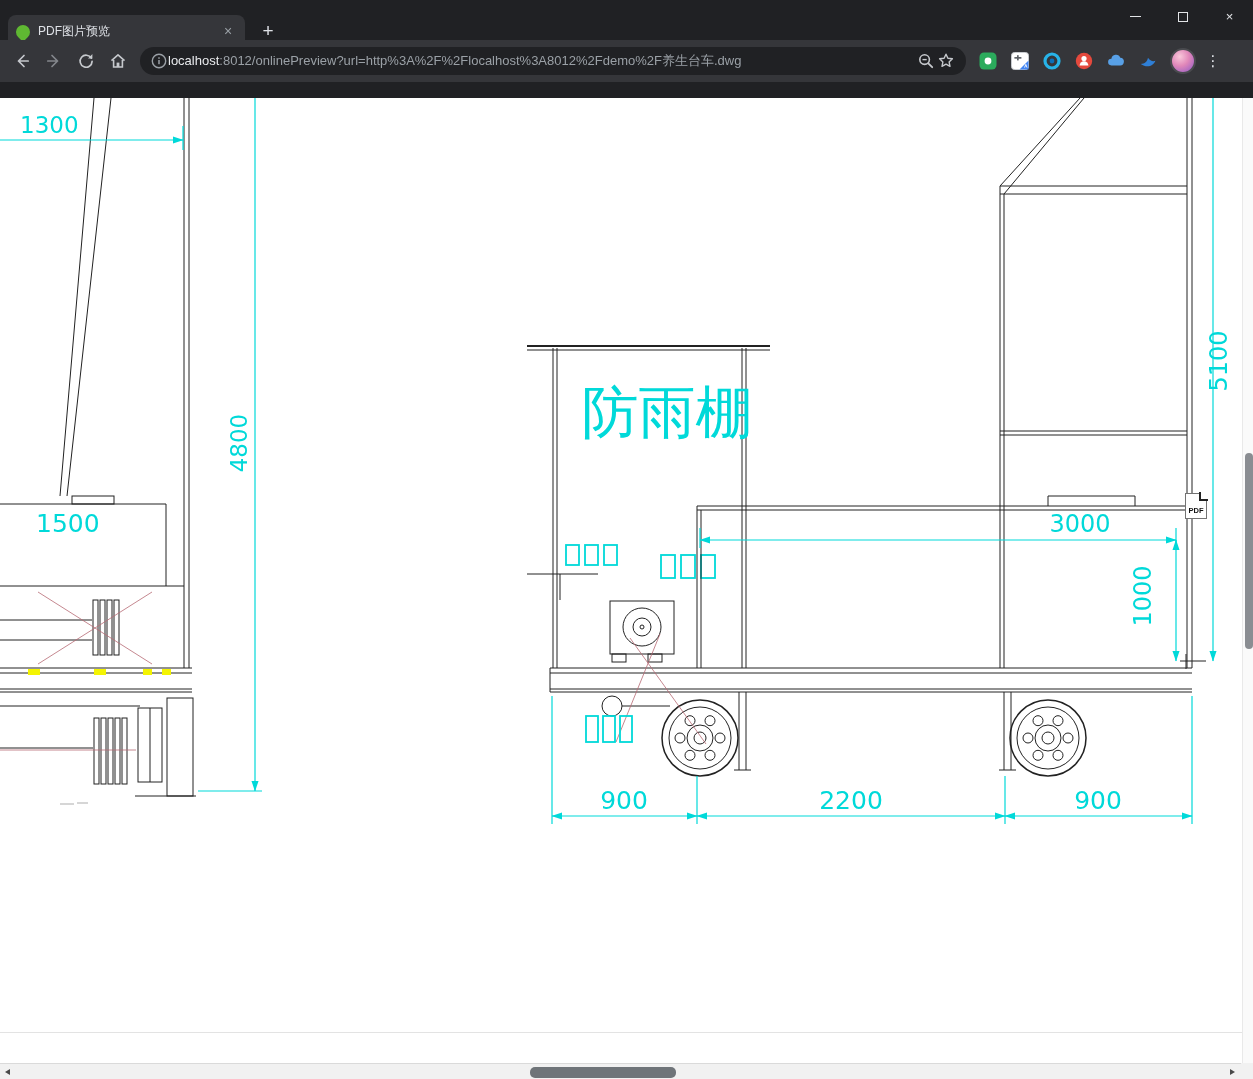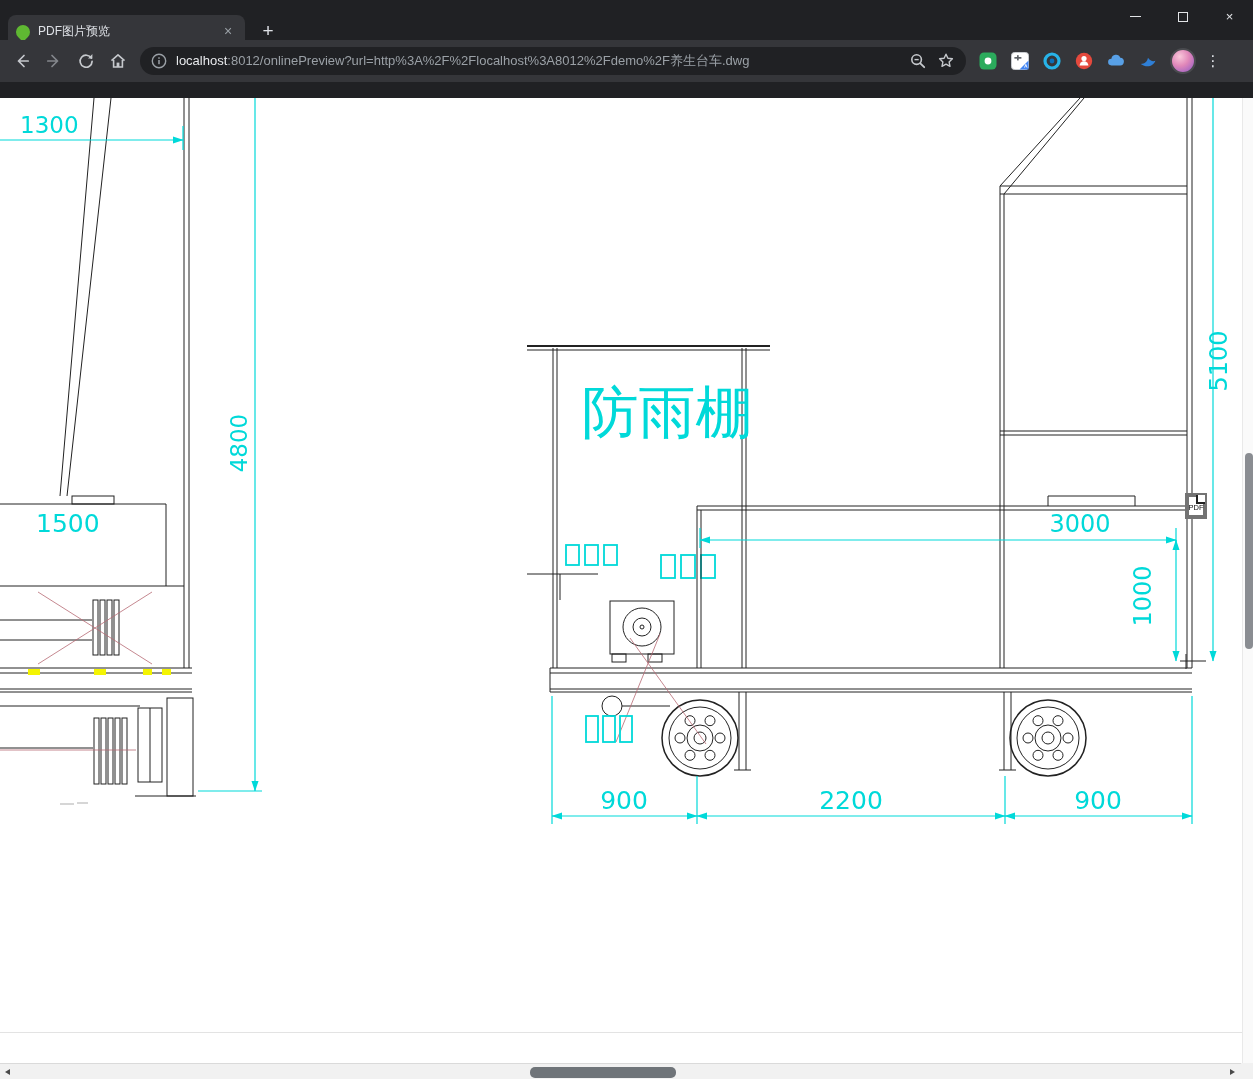--- a/index.html
+++ b/index.html
@@ -14,34 +14,34 @@
   .tab-close{color:#9aa0a6;font-size:14px;width:18px;height:18px;line-height:17px;text-align:center;border-radius:50%;flex:0 0 auto}
   .new-tab{position:absolute;left:254px;bottom:3px;width:28px;height:28px;color:#dee1e6;font-size:19px;display:flex;align-items:center;justify-content:center;border-radius:50%}
   .win-controls{position:absolute;right:0;top:0;height:33px;display:flex}
   .win-btn{width:47px;height:33px;display:flex;align-items:center;justify-content:center;color:#e2e4e7;font-size:13px}
   .min-glyph{width:11px;height:1px;background:#e2e4e7;display:inline-block}
   .max-glyph{width:10px;height:10px;border:1px solid #e2e4e7;display:inline-block}
 
   
   .toolbar{position:absolute;left:0;top:40px;width:1253px;height:42px;background:#35363a;display:flex;align-items:center;padding:0 8px}
   .nav-btn{width:28px;height:28px;display:flex;align-items:center;justify-content:center;border-radius:50%;margin-right:4px;flex:0 0 auto}
-  .urlbar{width:826px;height:28px;background:#202124;border-radius:14px;display:flex;align-items:center;padding:0 10px;gap:8px;margin-left:4px;flex:0 0 auto}
+  .urlbar{width:826px;height:28px;background:#202124;border-radius:14px;display:flex;align-items:center;padding:0 10px;gap:0;margin-left:4px;flex:0 0 auto}
   .url-text{flex:1;font-size:13px;color:#9aa0a6;white-space:nowrap;overflow:hidden}
   .url-host{color:#e8eaed}
   .ext-row{display:flex;align-items:center;gap:12px;margin-left:12px;flex:0 0 auto}
   .ext{width:20px;height:20px;flex:0 0 auto}
   .avatar{width:26px;height:26px;border-radius:50%;background:radial-gradient(circle at 35% 30%,#f9c8da 0%,#e087b9 45%,#8d58c9 100%);margin-left:12px;border:2px solid #4a4b4f;flex:0 0 auto}
   .menu-dots{color:#dee1e6;font-size:15px;width:26px;text-align:center;letter-spacing:0;margin-left:4px}
 
   
   .content{position:absolute;left:0;top:98px;width:1253px;height:981px;background:#ffffff;overflow:hidden}
   svg.cad{position:absolute;left:0;top:0;display:block}
   .page-edge{position:absolute;left:0;top:934px;width:1253px;height:1px;background:#e3e3e3}
 
-  .pdf-badge{position:absolute;left:1185px;top:395px;width:22px;height:26px;background:#fff;border:4px solid #737373;display:flex;align-items:flex-end;justify-content:center;font-size:7.5px;font-weight:normal;color:#111;padding-bottom:3px}
+  .pdf-badge{position:absolute;left:1185px;top:395px;width:22px;height:26px;background:#fff;border:1px solid #737373;display:flex;align-items:flex-end;justify-content:center;font-size:7.5px;font-weight:bold;color:#111;padding-bottom:3px}
   .pdf-badge::before{content:"";position:absolute;top:-2px;right:-2px;width:7px;height:7px;background:#fff;border-left:2px solid #222;border-bottom:2px solid #222}
 
   
   .vscroll{position:absolute;right:0;top:0;width:11px;height:981px;background:#fafafa;border-left:1px solid #e9e9e9}
   .vscroll-thumb{position:absolute;left:1.5px;top:355px;width:8px;height:196px;background:#8a8d92;border-radius:4px}
   .vscroll-down{position:absolute;left:2px;bottom:4px;width:0;height:0;border-left:3.5px solid transparent;border-right:3.5px solid transparent;border-top:5px solid #555}
   .hscroll{position:absolute;left:0;top:1063px;width:1241px;height:16px;background:#f1f1f1;border-top:1px solid #dadada}
   .hscroll-thumb{position:absolute;left:530px;top:2.5px;width:146px;height:11px;background:#6f7479;border-radius:5px}
   .hscroll-left{position:absolute;left:5px;top:4.5px;width:0;height:0;border-top:3.5px solid transparent;border-bottom:3.5px solid transparent;border-right:5px solid #4a4a4a}
   .hscroll-right{position:absolute;right:6px;top:4.5px;width:0;height:0;border-top:3.5px solid transparent;border-bottom:3.5px solid transparent;border-left:5px solid #4a4a4a}

